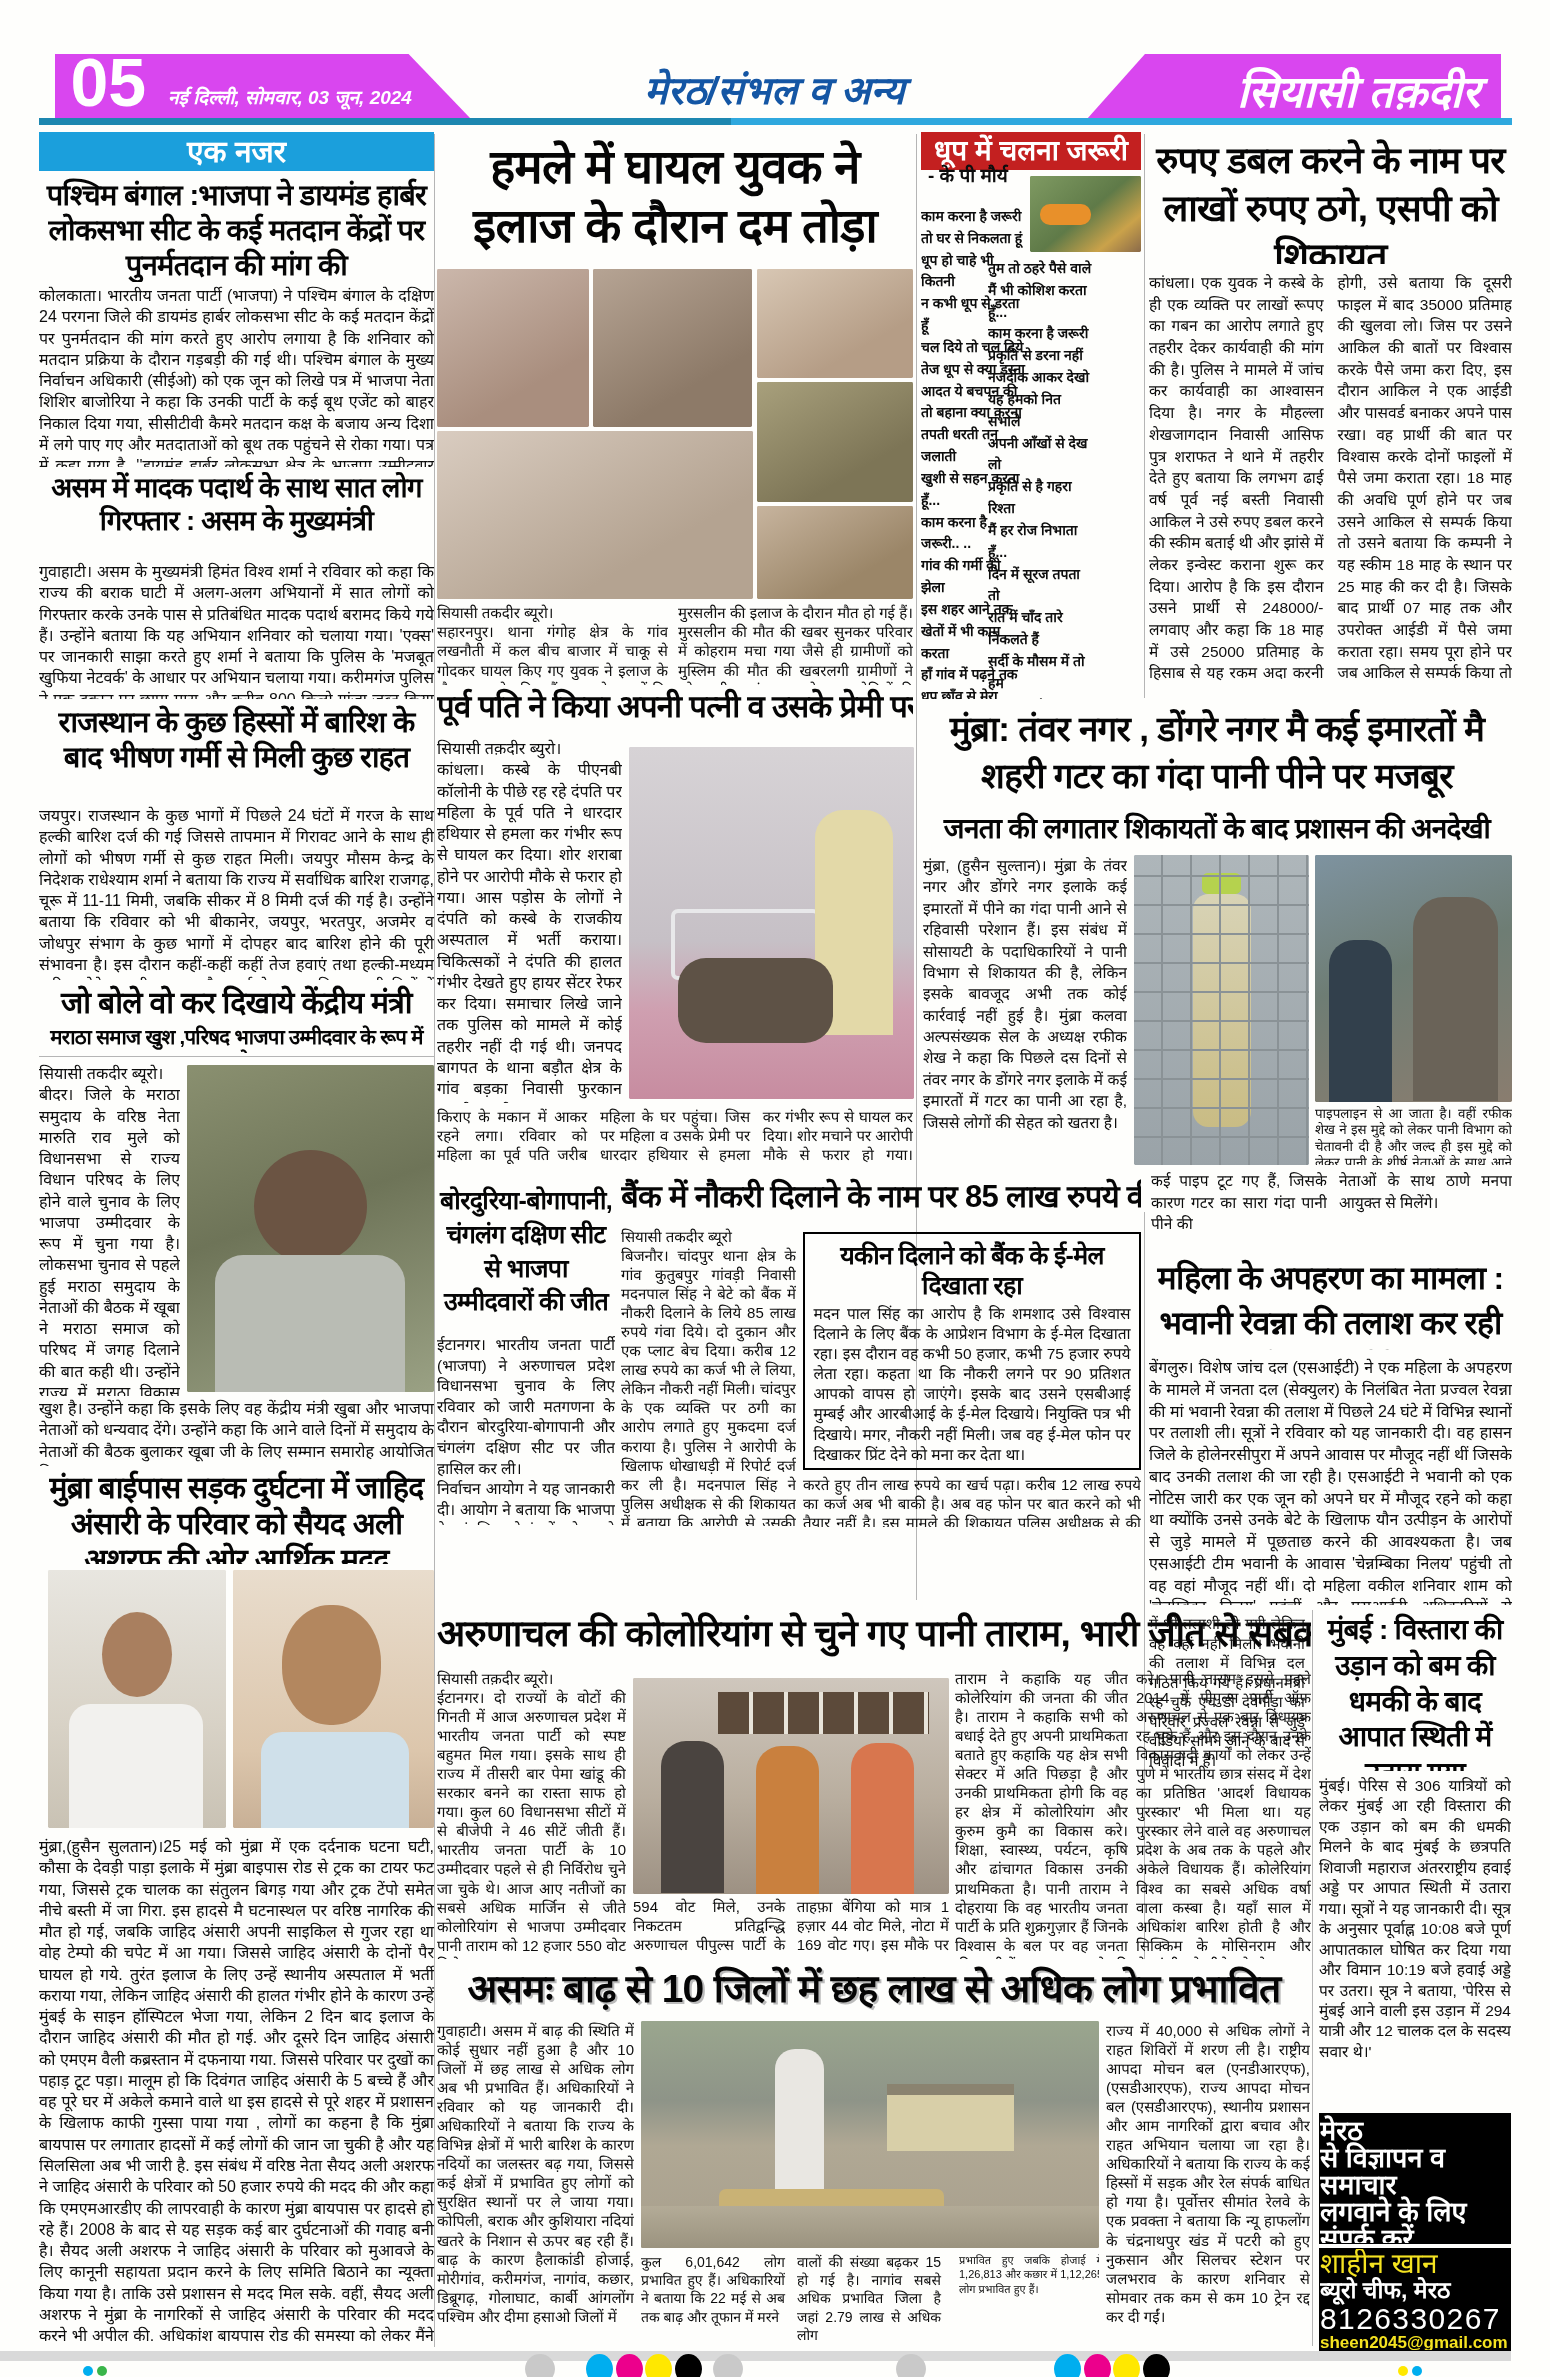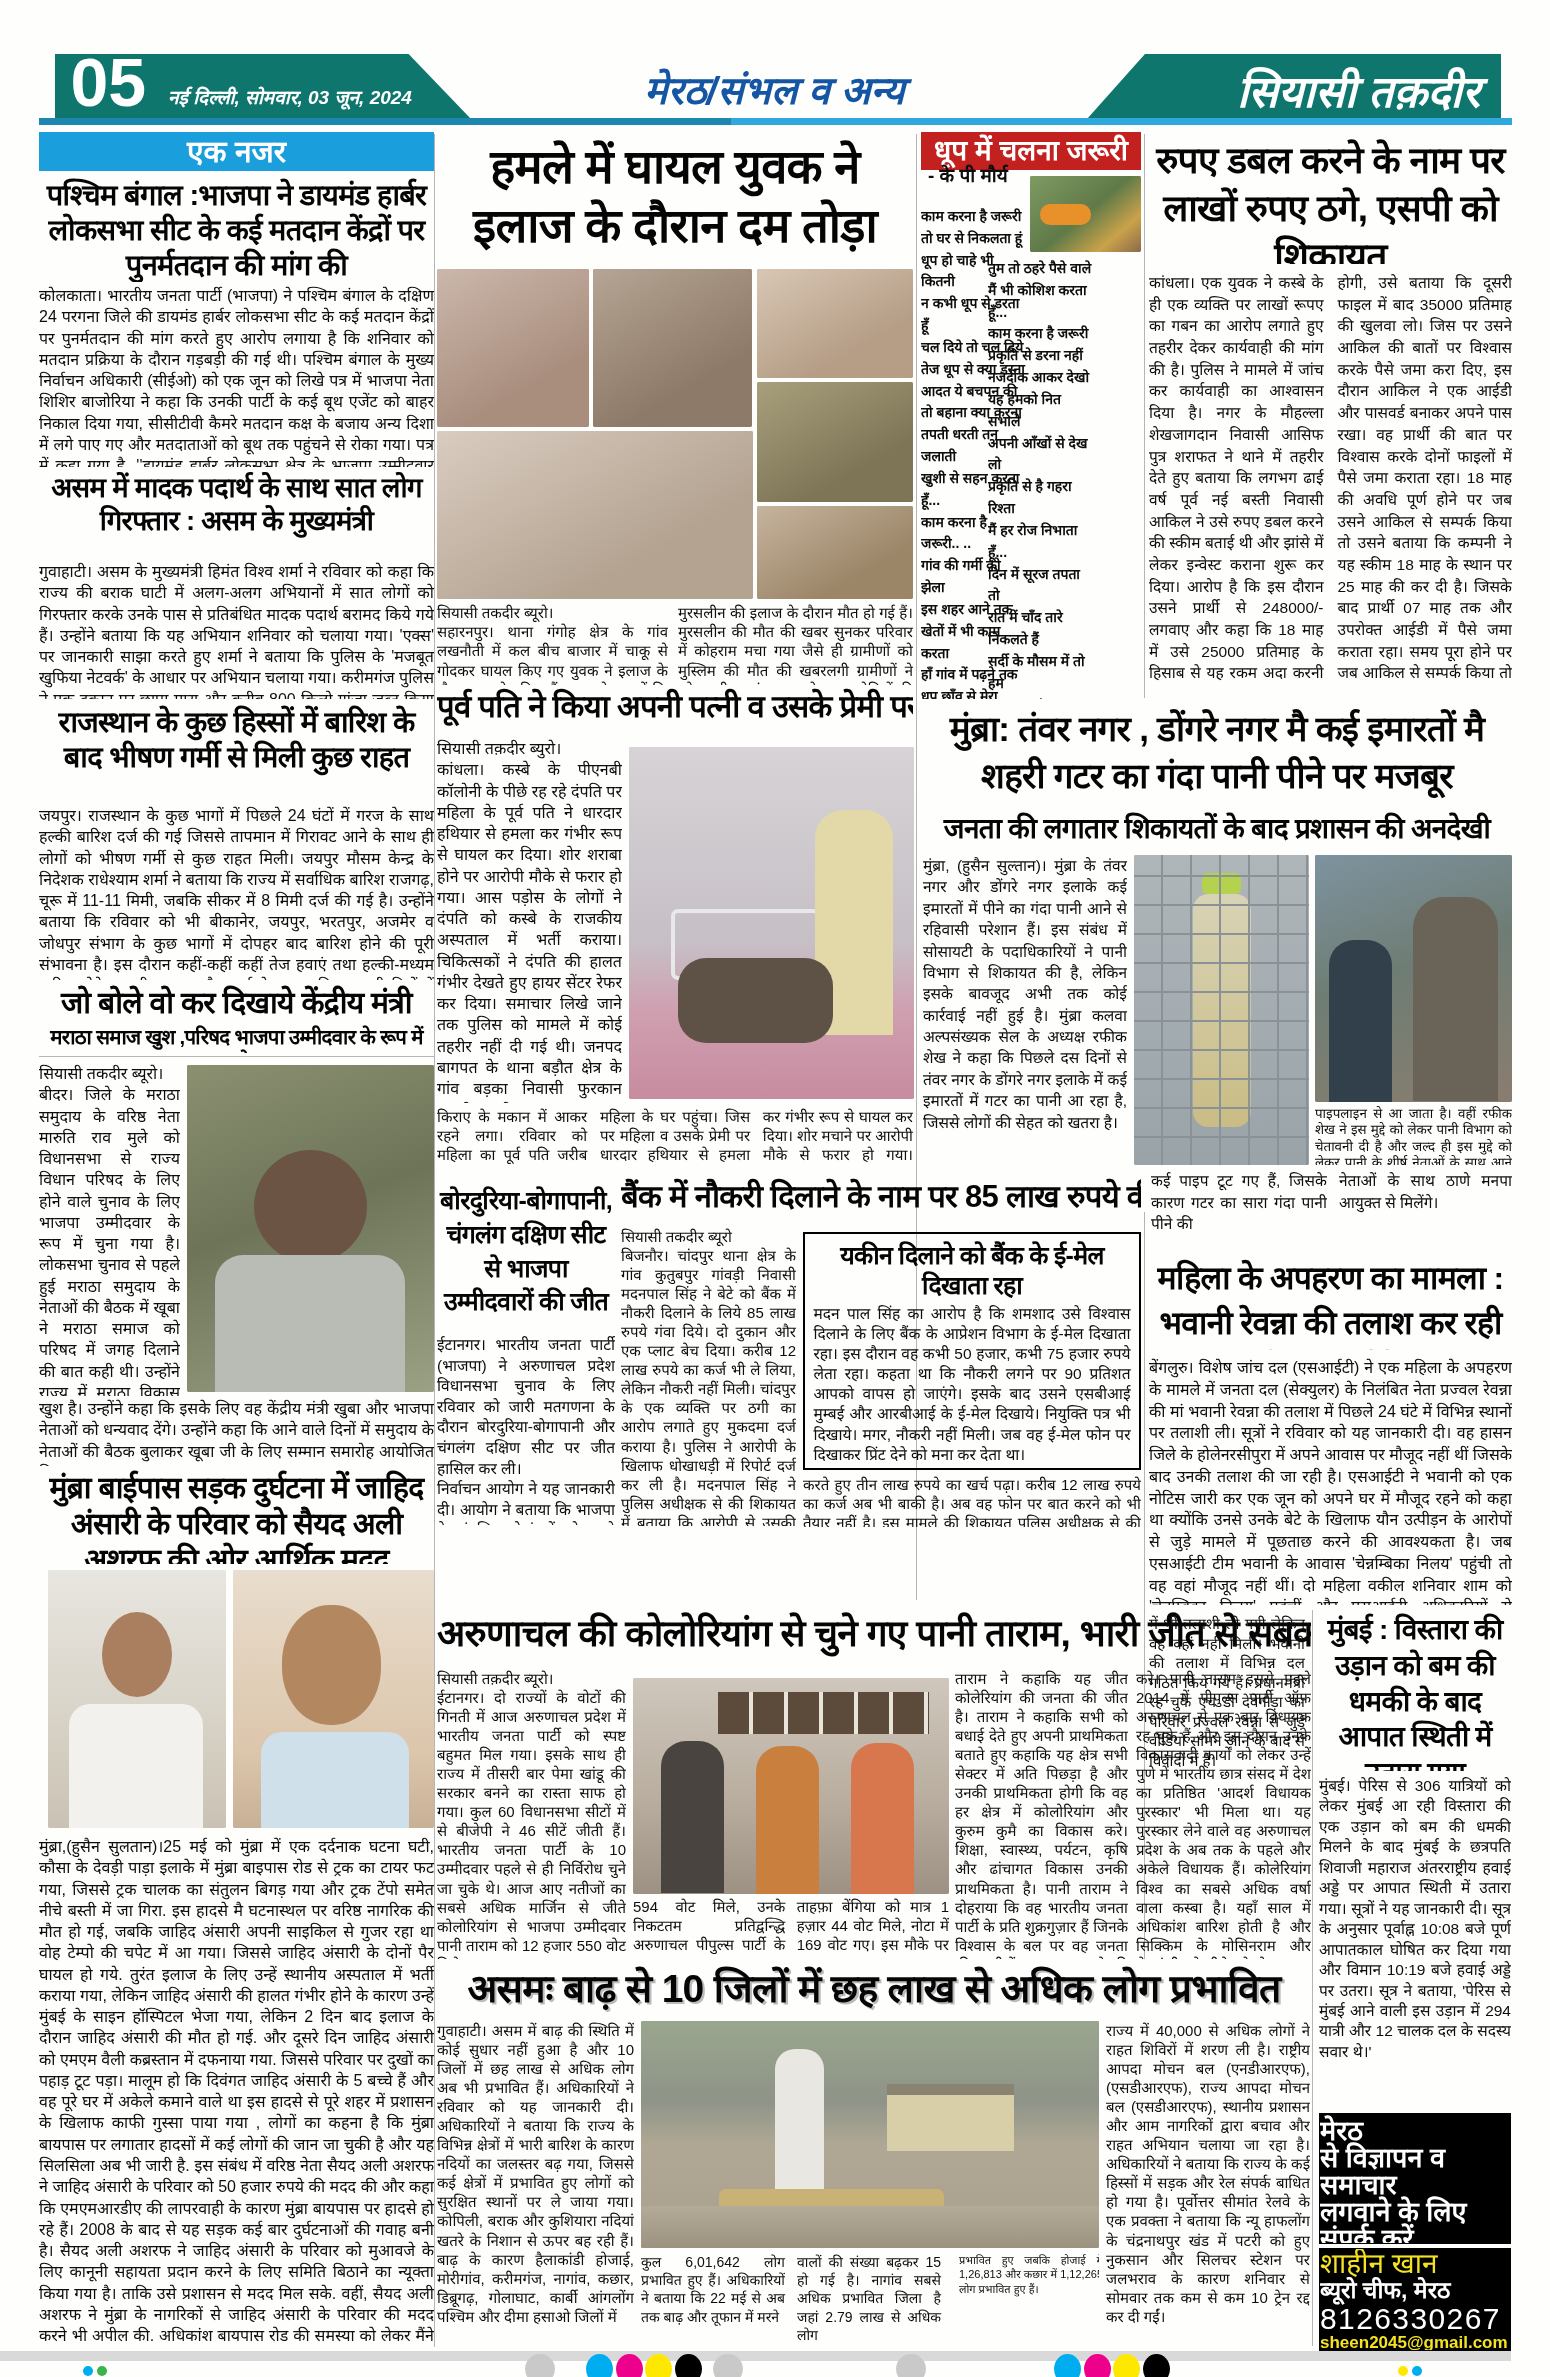--- a/index.html
+++ b/index.html
@@ -8,21 +8,21 @@
   .abs{position:absolute;overflow:hidden}
   .hl{font-weight:bold;text-align:center;line-height:1.2;letter-spacing:-0.7px;color:#050505}
   .bd{text-align:justify;line-height:1.33}
   .pre{white-space:pre-line}
   .cols2{column-count:2;column-gap:14px}
   .cols3{column-count:3;column-gap:12.7px}
   .vline{position:absolute;width:1.4px;background:#b5b5b5}
   .hline{position:absolute;height:1.4px;background:#b5b5b5}
   .photo{position:absolute;overflow:hidden;border-radius:1.4px}
   .dot{position:absolute;border-radius:50%}
-  .trap{position:absolute;background:#0f766e;color:#fff}
+  .trap{position:absolute;background:#d946ef;color:#fff}
   .adbox{background:#000;color:#fff;}
 </style>
 </head>
 <body>
 
 <div class="abs" style="left:0;top:0;width:1550px;height:127px">
   <div class="trap" style="left:55px;top:54px;width:416px;height:65px;clip-path:polygon(0 0,85% 0,100% 100%,0 100%)">
     <span style="position:absolute;left:15.5px;top:-11.3px;font-size:68px;font-weight:bold">05</span>
     <span style="position:absolute;left:113px;top:30px;font-size:19px;font-weight:bold;font-style:italic">नई दिल्ली, सोमवार, 03 जून, 2024</span>
   </div>

